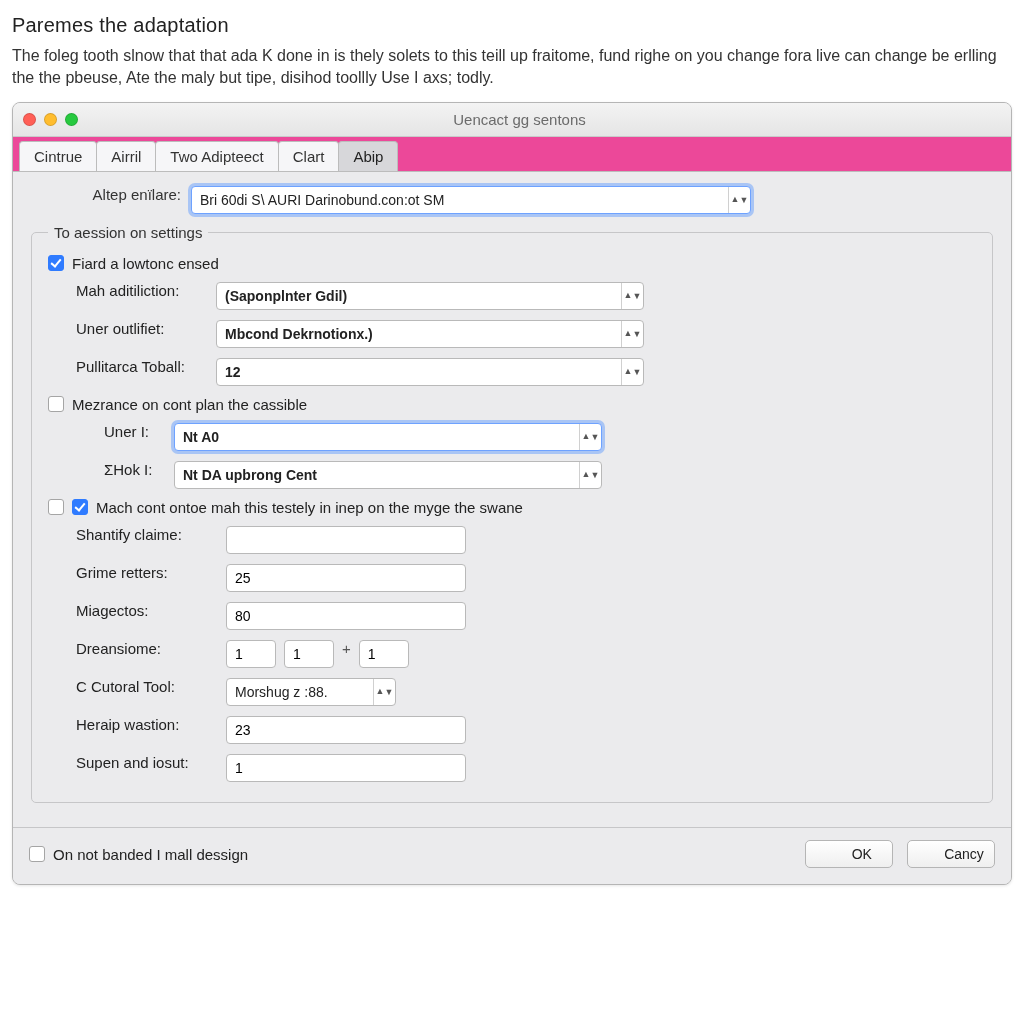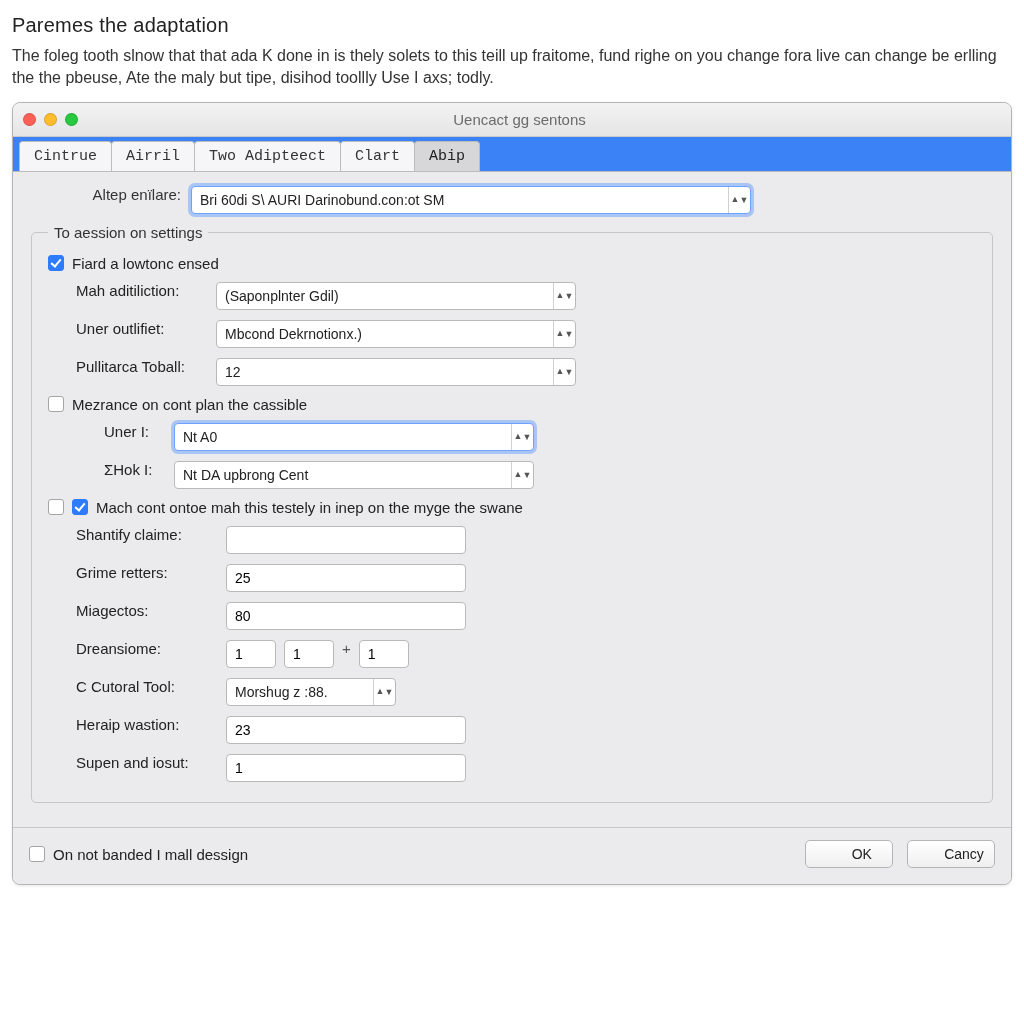--- a/index.html
+++ b/index.html
@@ -54,22 +54,21 @@
     position: absolute; left:15px; right:0;
     text-align: center;
     font-size: 15px;
     color: #6b6b6b;
   }
 
   
   .tabstrip {
     display: flex;
     padding: 4px 6px 0 6px;
-    background: #3b82f6;
-    font-family: Liberation Mono, monospace;
+    background: #ec4899;
   }
   .tab {
     padding: 6px 14px 6px 14px;
     font-size: 15px;
     color: #333;
     border: 1px solid #bcbcbc;
     border-bottom: none;
     background: #f6f6f8;
     margin-right: -1px;
     border-radius: 4px 4px 0 0;
@@ -118,21 +117,21 @@
     display: flex; align-items: center; justify-content: center;
     color:#555; font-size: 9px; line-height: 1;
   }
   .combo .caret::before { content: "▲"; display:block; margin-bottom:1px;}
   .combo .caret::after  { content: "▼"; display:block; }
 
   .text { width: 240px; }
   .text input { border:none; outline:none; width:100%; font: inherit; background: transparent; }
   .small { width: 50px; }
   .mid   { width: 130px; }
-  .wide  { width: 360px; }
+  .wide  { width: 428px; font-weight: bold; }
   .xwide { width: 560px; }
 
   .chk {
     appearance: none;
     width: 16px; height: 16px;
     border: 1px solid #a5a5a5;
     border-radius: 3px;
     background: #fff;
     margin-right: 8px;
     position: relative;

